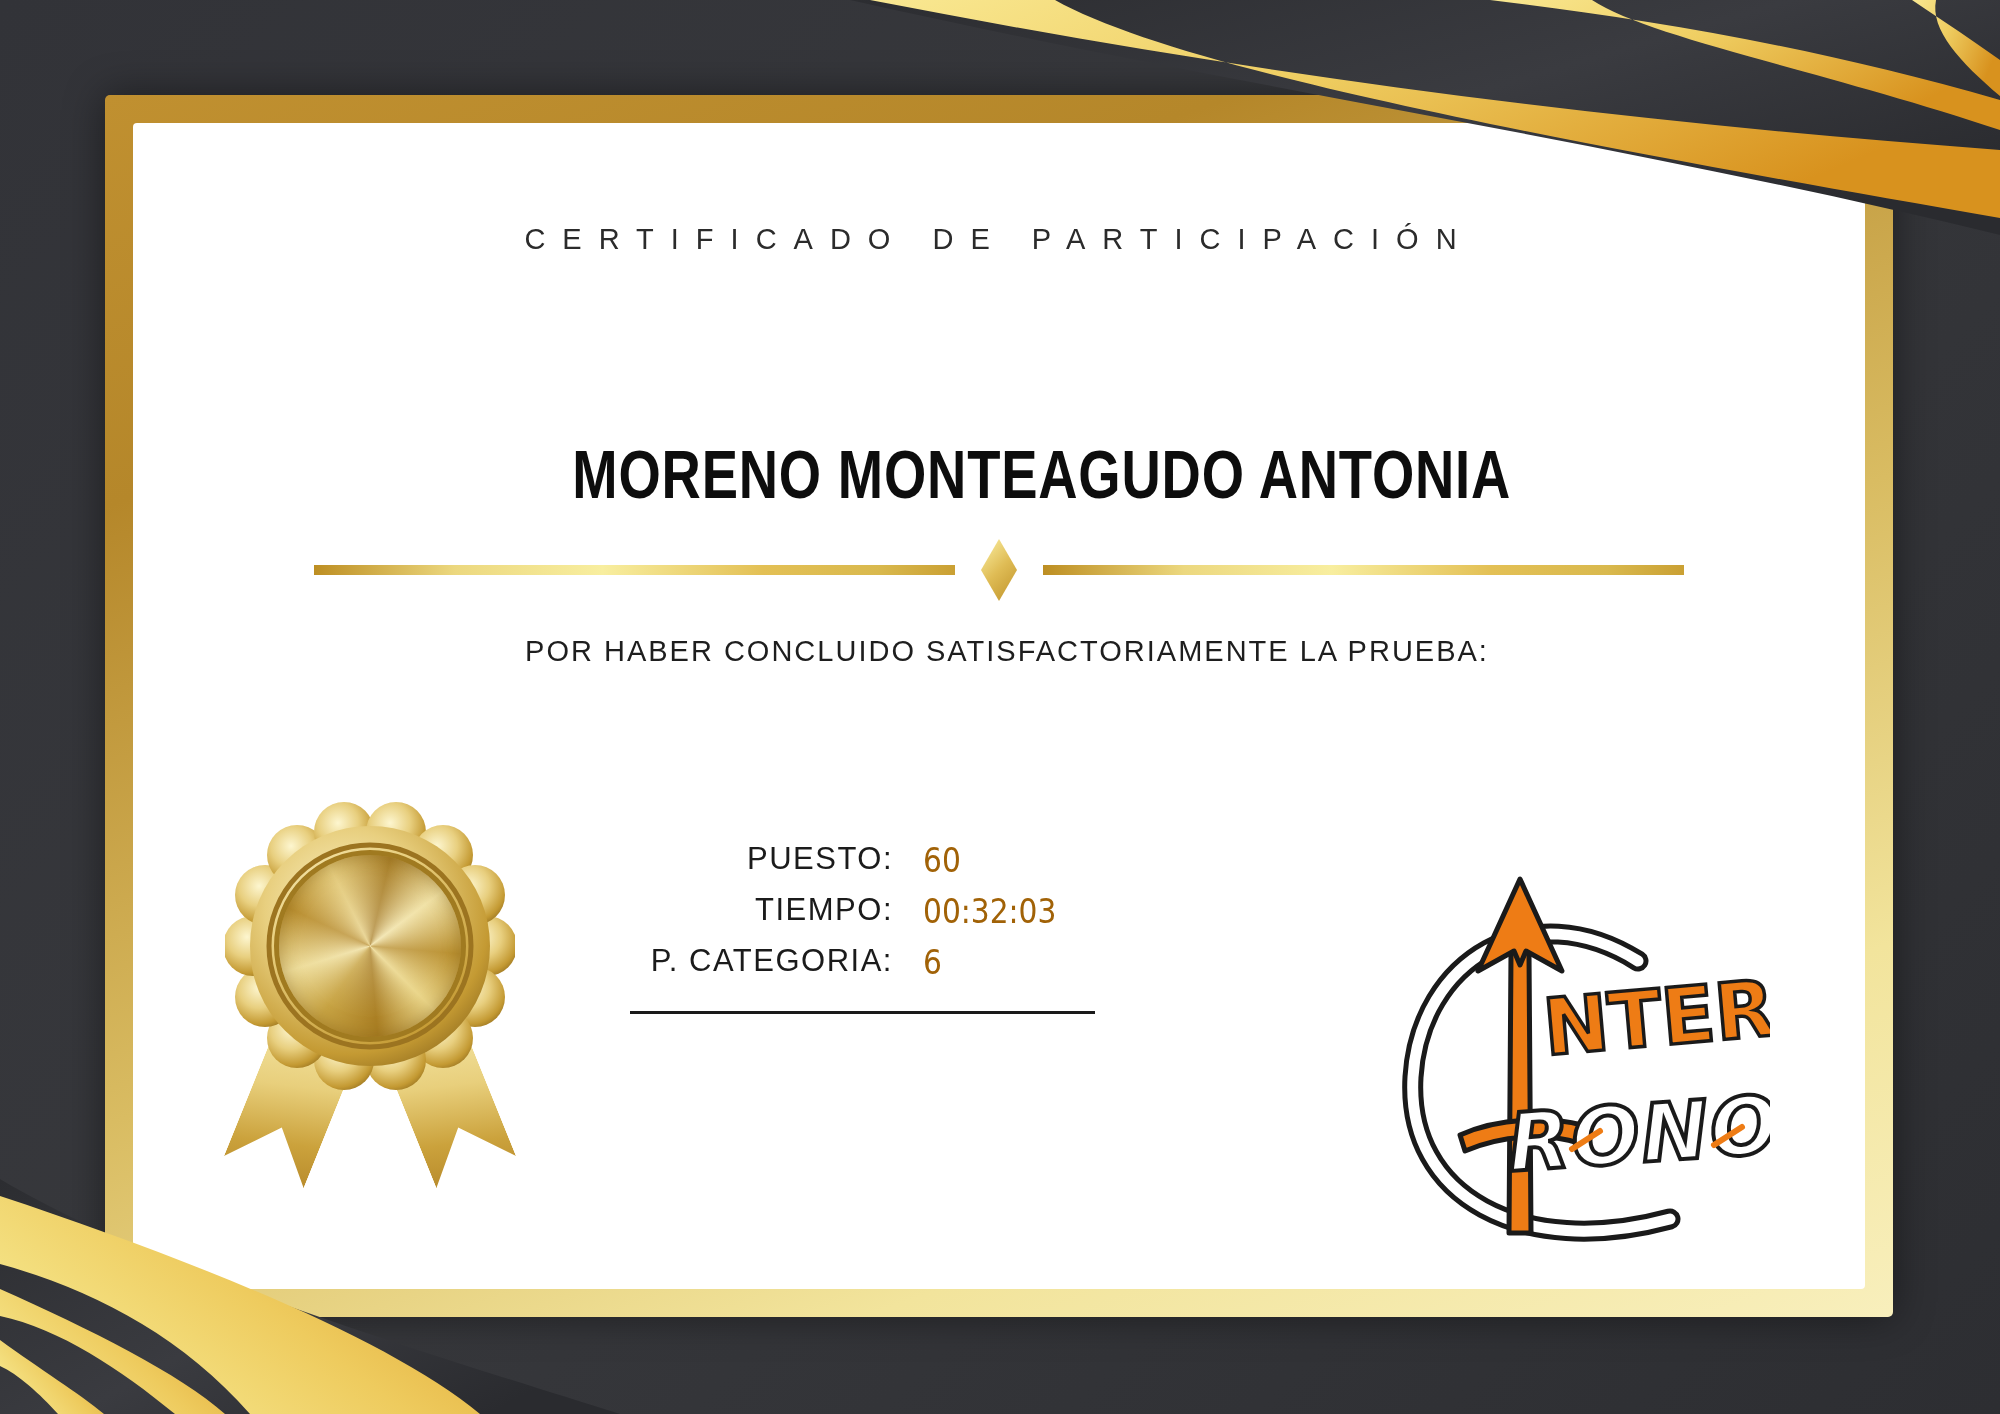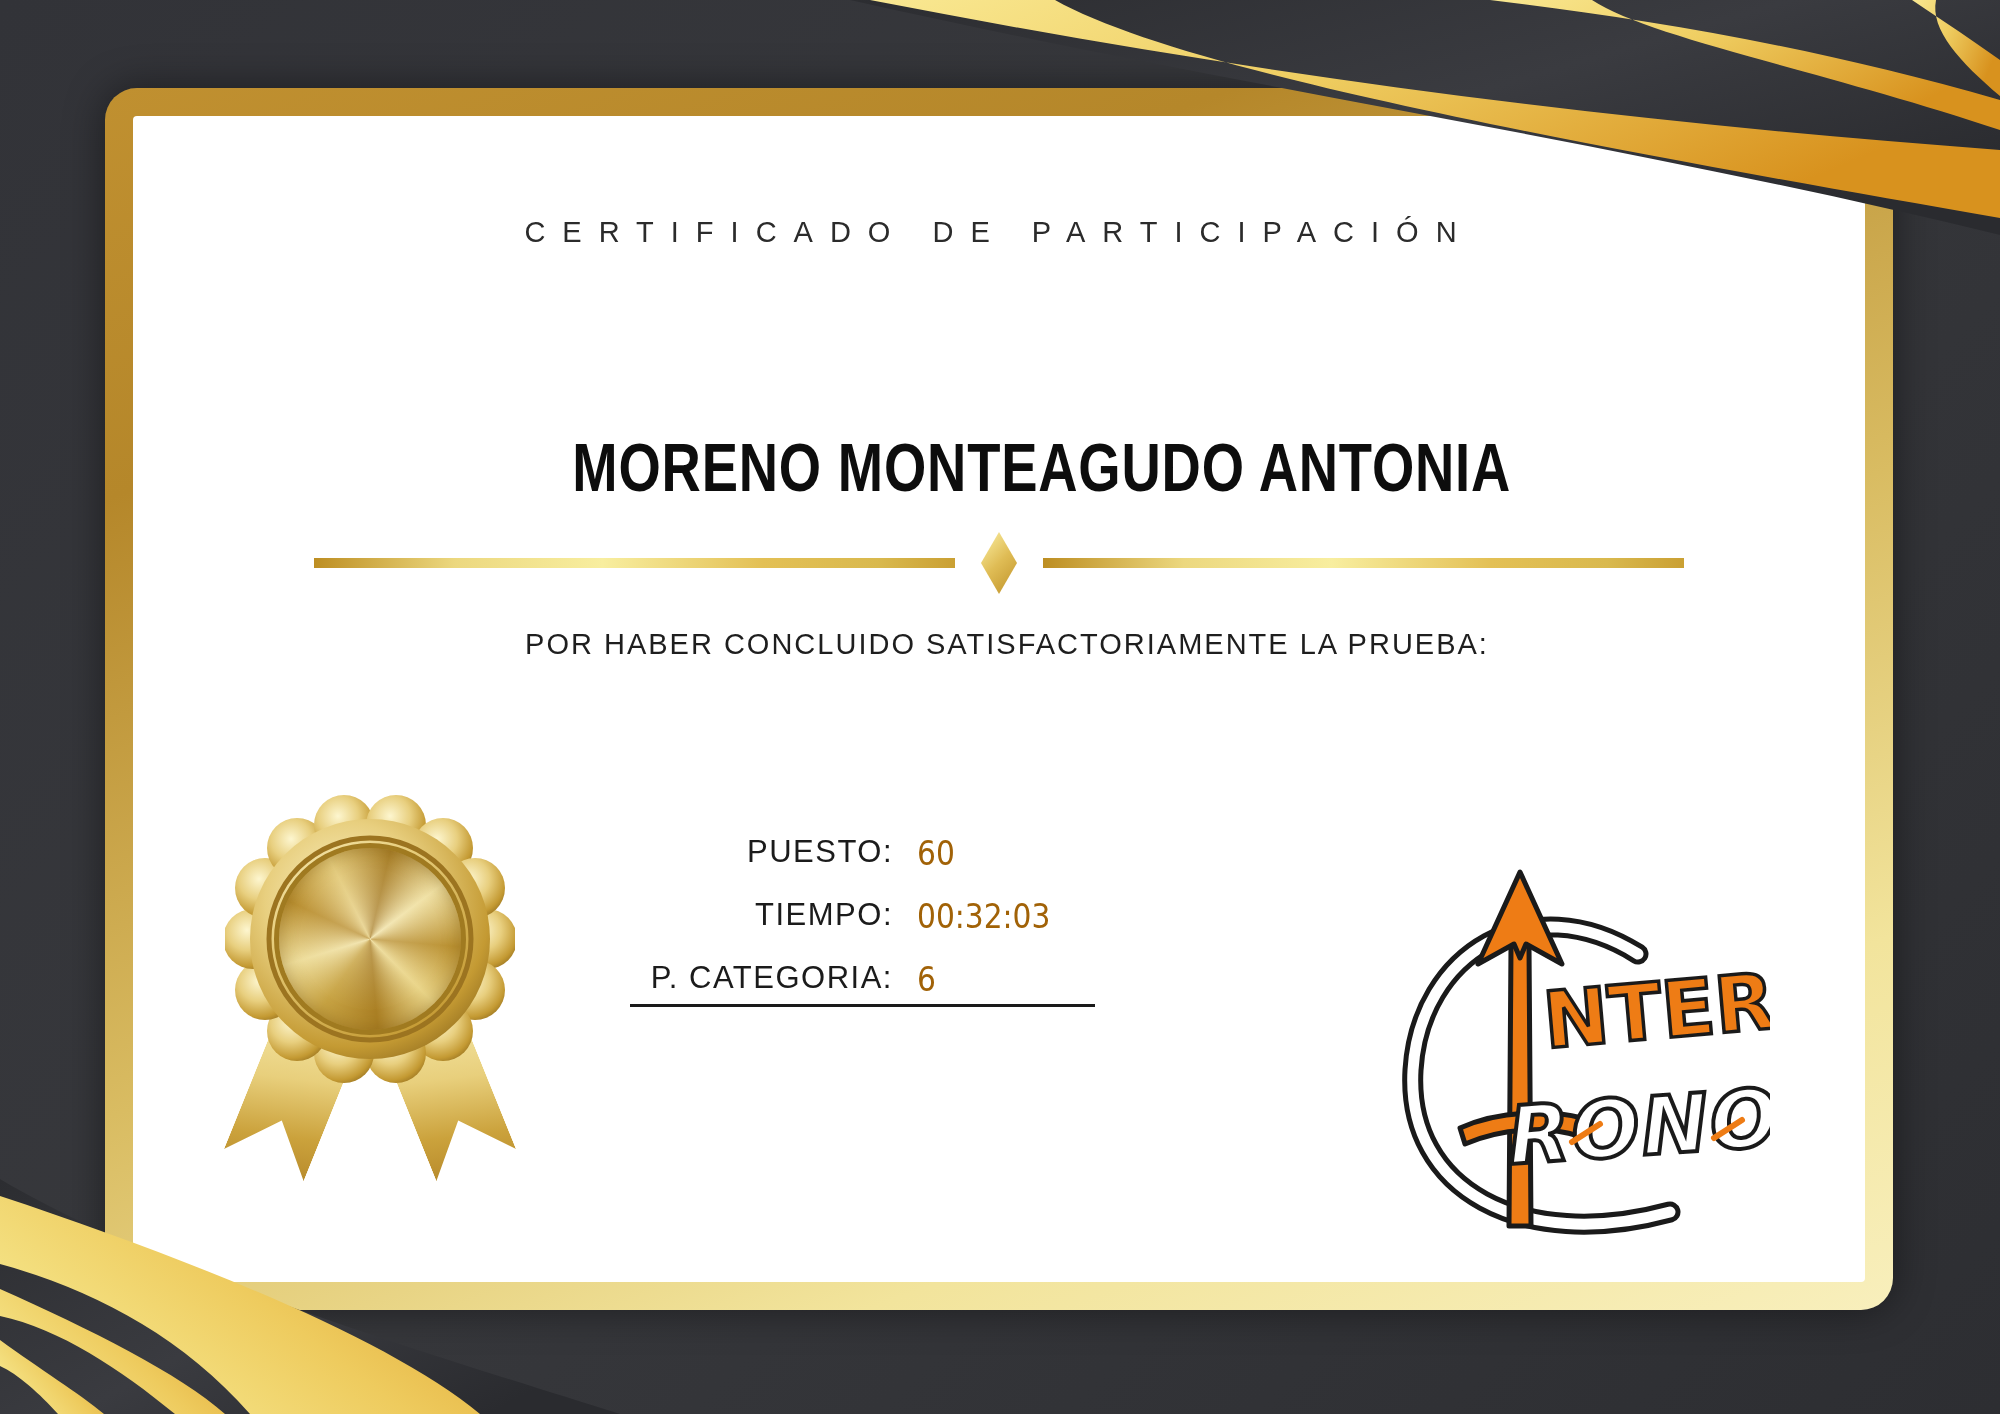--- a/index.html
+++ b/index.html
@@ -3,23 +3,23 @@
 <meta charset="utf-8">
 <style>
   html,body{margin:0;padding:0;background:#26272a;}
   .stage{
     position:relative;width:2000px;height:1414px;overflow:hidden;
     background:linear-gradient(135deg,#323338 0%,#37383c 45%,#2d2e32 100%);
     font-family:"Liberation Sans", sans-serif;
   }
   
   .certificate{
-    position:absolute;left:105px;top:88px;width:1788px;height:1222px;
+    position:absolute;left:105px;top:95px;width:1788px;height:1222px;
     background:linear-gradient(160deg,#c09030 0%,#b5872a 22%,#d9bc62 55%,#f2e49c 80%,#f8efbc 100%);
-    border-radius:32px;
+    border-radius:5px;
     box-shadow:0 0 40px rgba(0,0,0,.45);
   }
   .cert-inner{
     position:absolute;left:28px;top:28px;right:28px;bottom:28px;
     background:#ffffff;border-radius:4px;
   }
   .cert-title{
     position:absolute;left:0;top:100px;width:100%;
     text-align:center;font-size:29px;letter-spacing:17px;
     color:#2b2b2b;font-weight:400;white-space:nowrap;
@@ -45,21 +45,21 @@
     background:linear-gradient(135deg,#f6e695 10%,#dfbc55 50%,#c2962d 95%);
     clip-path:polygon(50% 0%,100% 50%,50% 100%,0% 50%);
   }
   .cert-subtitle{
     position:absolute;left:0;top:512px;width:100%;text-align:center;
     font-size:29px;letter-spacing:2px;color:#1e1e1e;font-weight:400;white-space:nowrap;margin-left:8px;
   }
   
   .fields{
     position:absolute;left:330px;top:718px;
-    display:grid;grid-template-columns:430px 260px;column-gap:30px;row-gap:12px;gap:24px;
+    display:grid;grid-template-columns:430px 260px;column-gap:30px;row-gap:12px;
   }
   .field-label{
     text-align:right;font-size:31px;letter-spacing:1.5px;color:#1b1b1b;font-weight:400;
   }
   .field-value{
     text-align:left;font-size:33px;color:#a16207;font-weight:400;
     font-family:"DejaVu Sans", sans-serif;font-stretch:condensed;
   }
   .signature-line{
     position:absolute;left:497px;top:888px;width:465px;height:3px;background:#1a1a1a;

